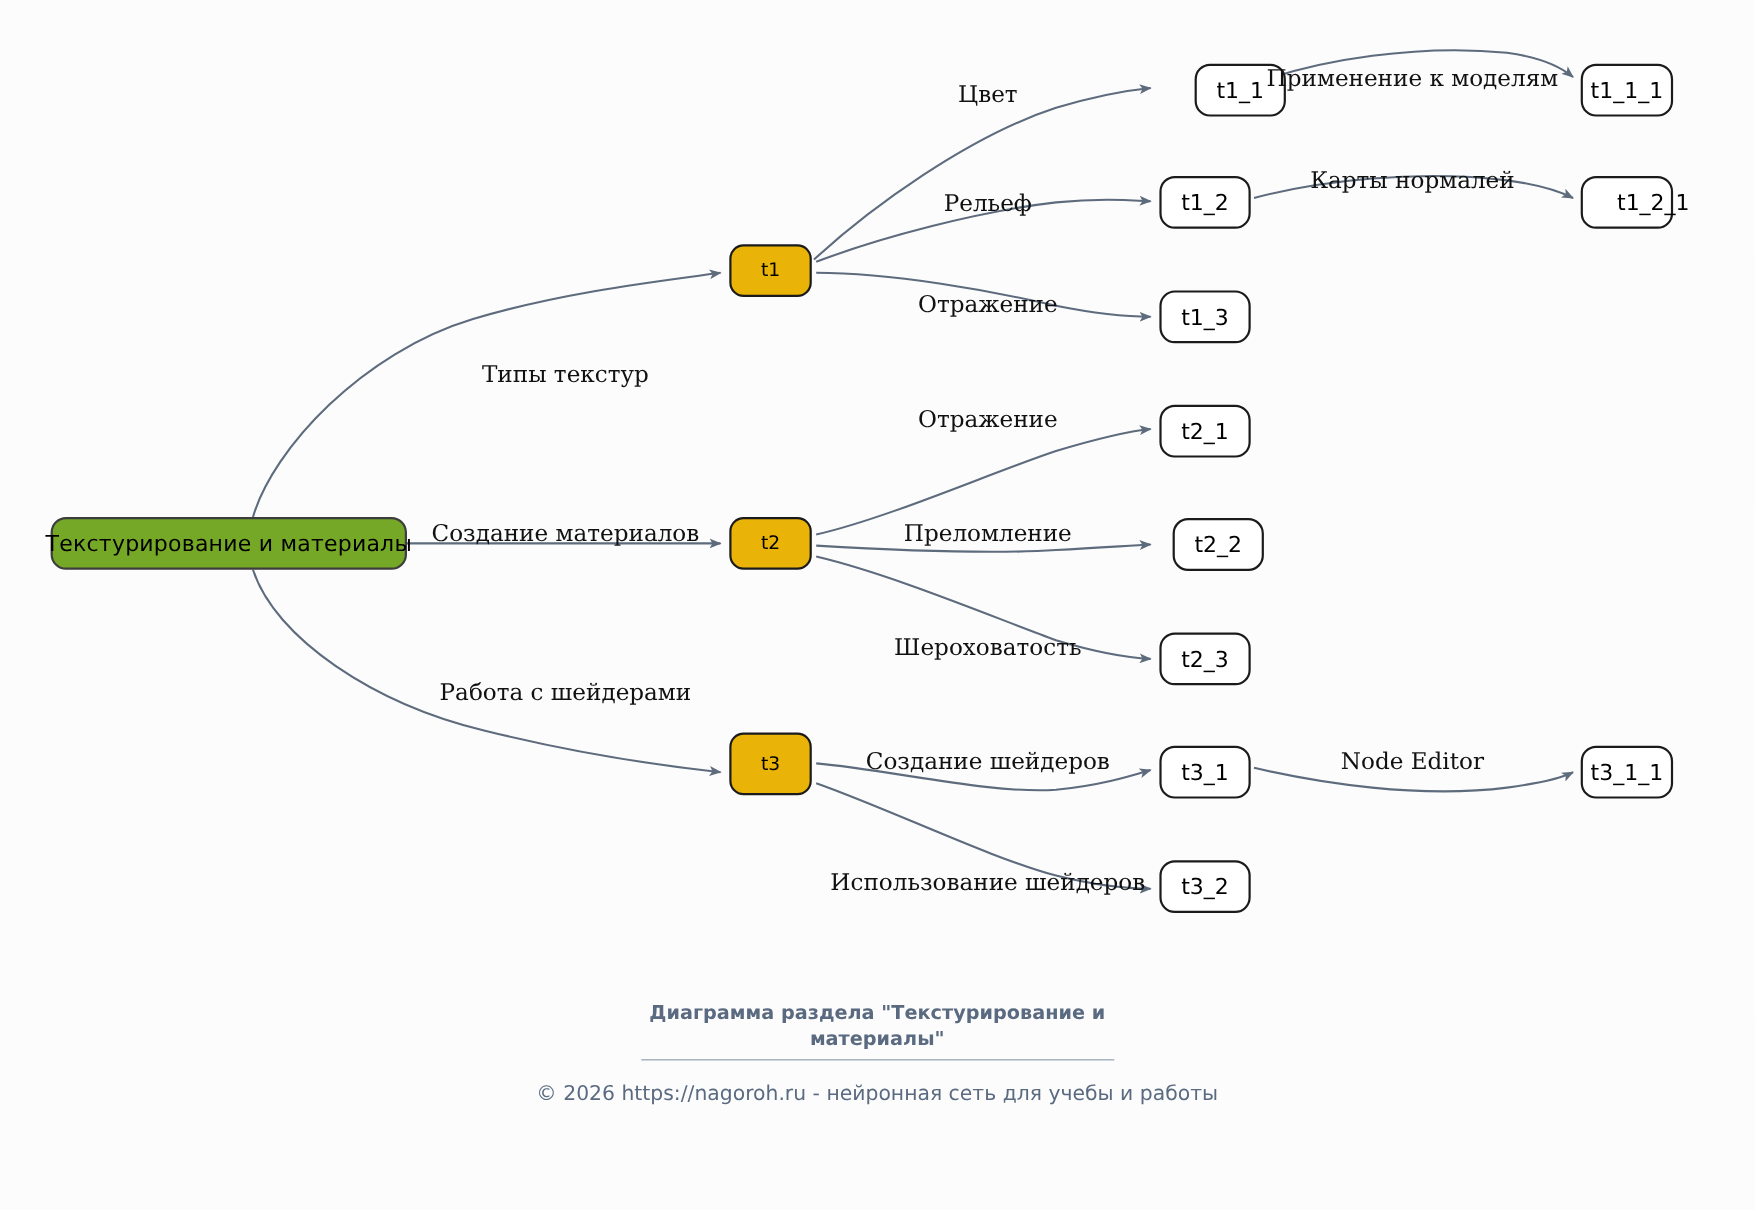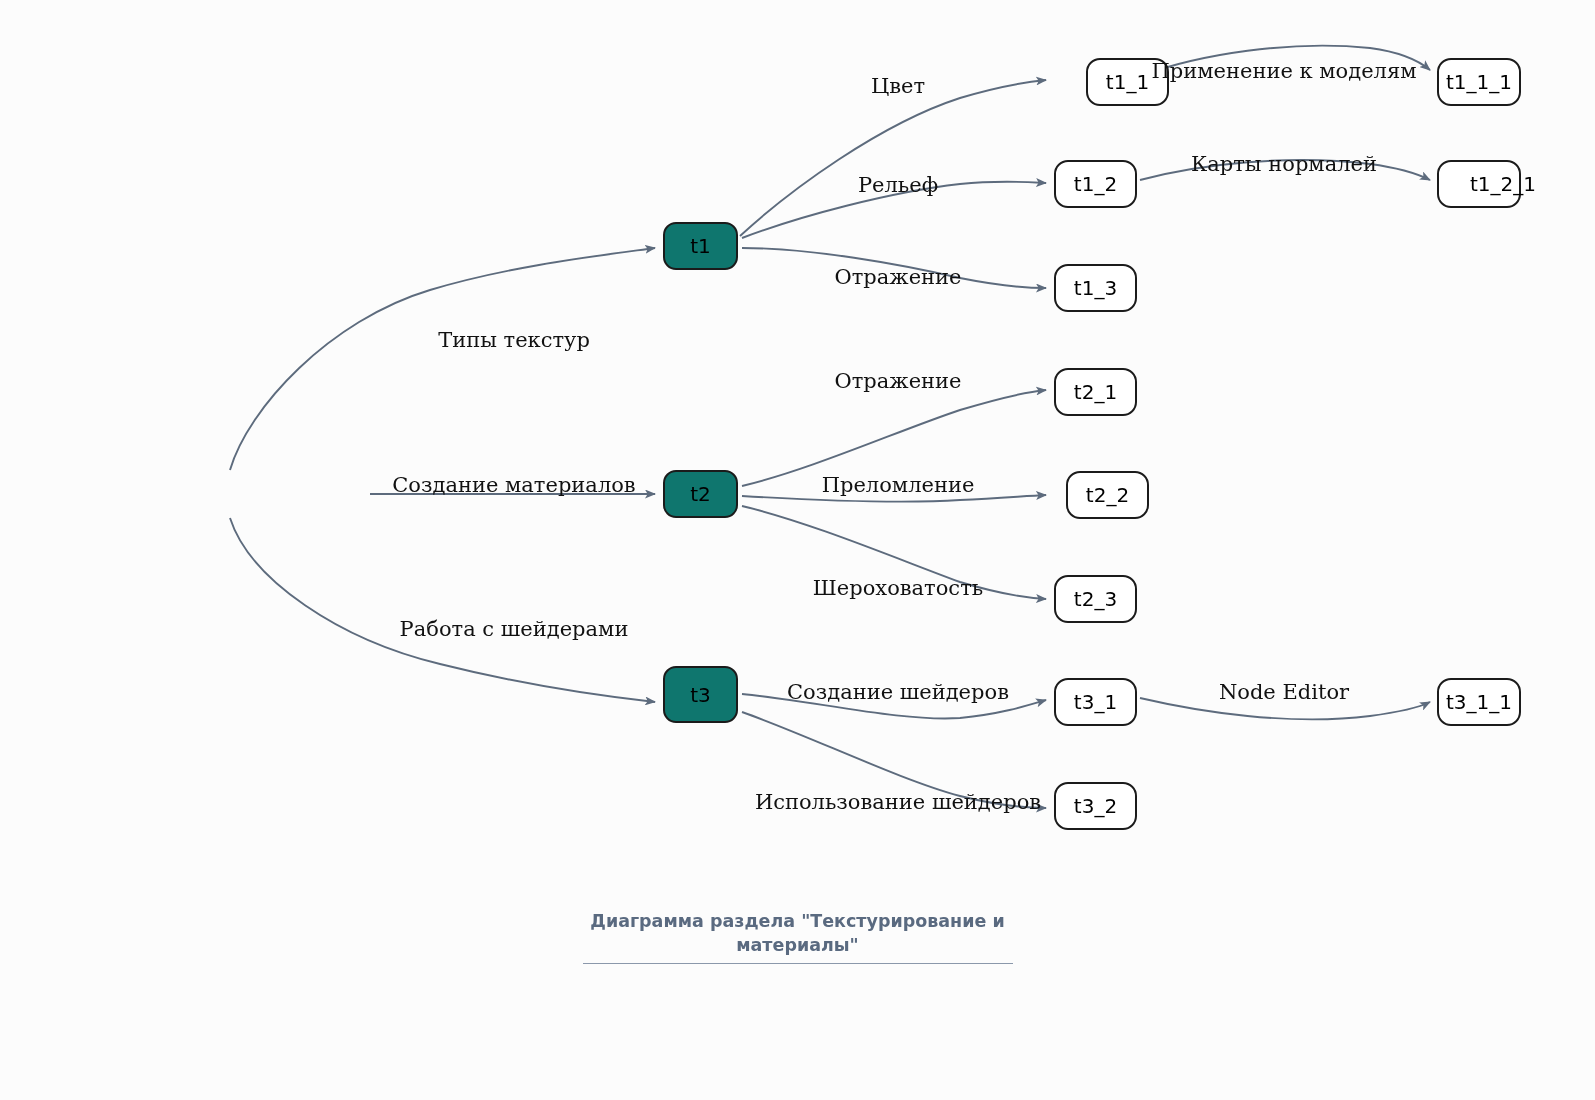--- a/index.html
+++ b/index.html
@@ -35,25 +35,25 @@
   .node-root {
     background: #76a828;
     border: 2px solid #3d3d3d;
     color: #000000;
     font-family: "DejaVu Sans", sans-serif;
     font-size: 20px;
     letter-spacing: 0.2px;
     border-radius: 14px;
   }
   .node-branch {
-    background: #0f766e;
+    background: #eab308;
     border: 2px solid #1b1b1b;
     color: #000000;
     font-family: "DejaVu Sans", sans-serif;
-    font-size: 20px;
+    font-size: 17px;
     border-radius: 13px;
   }
   .node-leaf {
     background: #ffffff;
     border: 2px solid #1b1b1b;
     color: #000000;
     font-family: "DejaVu Sans", sans-serif;
     font-size: 20px;
     border-radius: 14px;
   }
@@ -121,20 +121,21 @@
       <path d="M742,486 C810,470 900,430 960,410 C1000,398 1026,392 1046,390"></path>
       <path d="M742,496 C810,500 900,504 960,500 C1000,498 1026,496 1046,495"></path>
       <path d="M742,506 C810,522 900,560 960,582 C1000,594 1026,598 1046,599"></path>
 
       <path d="M742,694 C810,700 900,722 960,718 C1000,714 1026,706 1046,700"></path>
       <path d="M742,712 C810,736 900,780 960,796 C1000,806 1026,808 1046,808"></path>
       <path d="M1140,698 C1200,712 1290,726 1370,716 C1400,712 1418,708 1430,702"></path>
     </g>
   </svg>
 
+  <div class="node node-root" style="left:46px;top:470px;width:324px;height:48px;">Текстурирование и материалы</div>
 
   <div class="node node-branch" style="left:663px;top:222px;width:75px;height:48px;">t1</div>
   <div class="node node-branch" style="left:663px;top:470px;width:75px;height:48px;">t2</div>
   <div class="node node-branch" style="left:663px;top:666px;width:75px;height:57px;">t3</div>
 
   <div class="node node-leaf" style="left:1054px;top:58px;width:83px;height:48px;margin-left:32px;">t1_1</div>
   <div class="node node-leaf" style="left:1054px;top:160px;width:83px;height:48px;">t1_2</div>
   <div class="node node-leaf" style="left:1054px;top:264px;width:83px;height:48px;">t1_3</div>
   <div class="node node-leaf" style="left:1437px;top:58px;width:84px;height:48px;">t1_1_1</div>
   <div class="node node-leaf" style="left:1437px;top:160px;width:84px;height:48px;padding-left:48px;">t1_2_1</div>
@@ -163,14 +164,15 @@
 
   <div class="edge-label" style="left:898px;top:692px;">Создание шейдеров</div>
   <div class="edge-label" style="left:898px;top:762px;margin-top:40px;">Использование шейдеров</div>
   <div class="edge-label" style="left:1284px;top:692px;">Node Editor</div>
 
   <div class="footer footer-title">
     <div>Диаграмма раздела "Текстурирование и</div>
     <div>материалы"</div>
   </div>
   <div class="footer-rule"></div>
+  <div class="footer footer-copy">© 2026 https://nagoroh.ru - нейронная сеть для учебы и работы</div>
 
 </div>
 
 </body></html>

